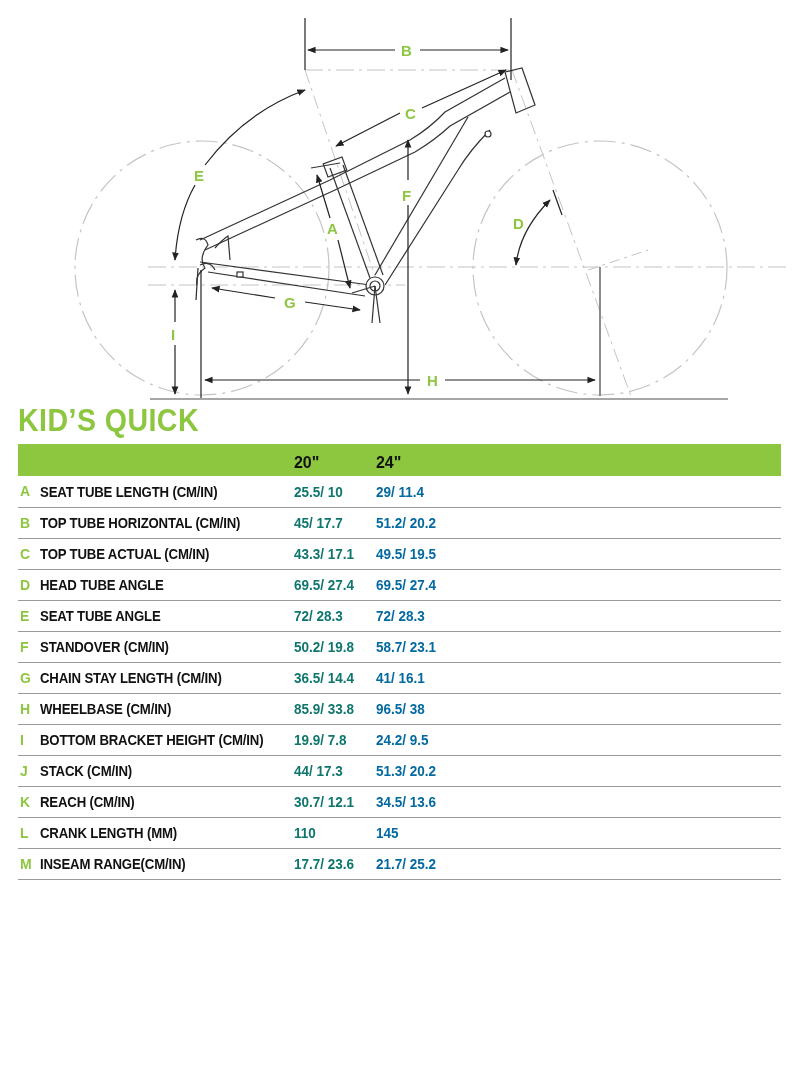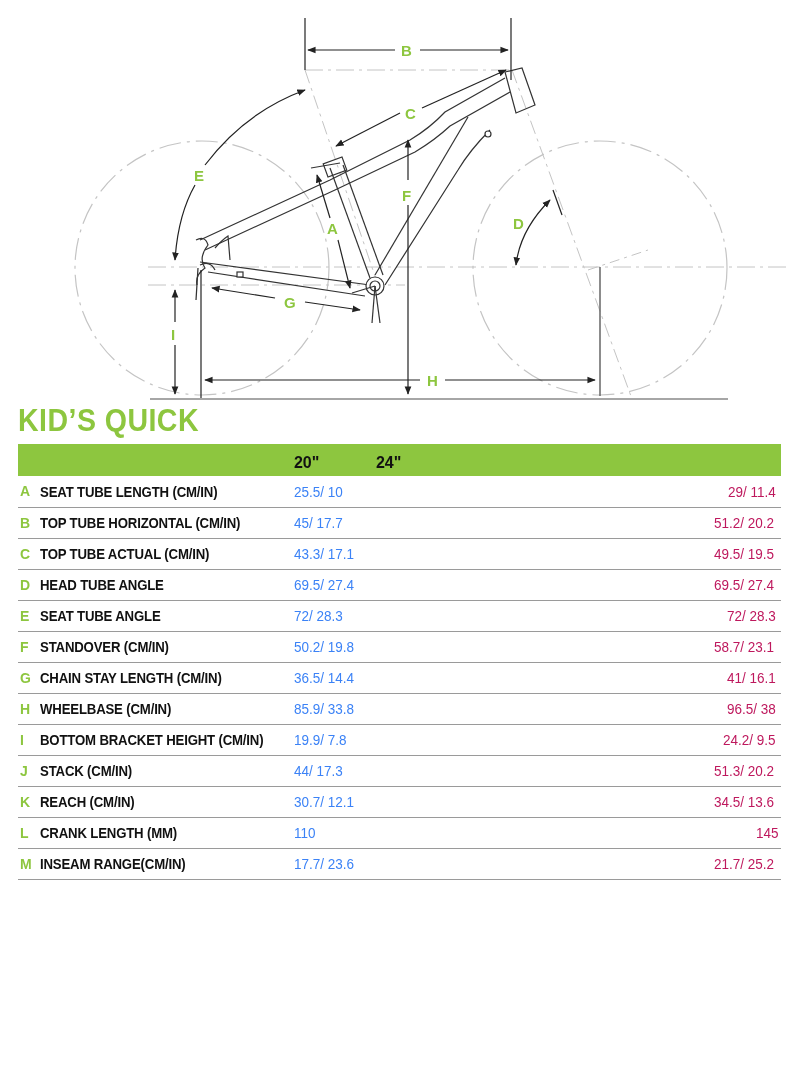--- a/index.html
+++ b/index.html
@@ -17,22 +17,22 @@
     #geo-table { position: absolute; left: 18px; top: 444px; width: 763px; border-collapse: collapse; }
     #geo-table .head-row { background: #8dc63f; height: 32px; }
     #geo-table .head-row th {
       font-weight: bold; font-size: 16px; color: #111; text-align: left;
       padding-top: 6px; vertical-align: middle;
     }
     #geo-table td { height: 31px; border-bottom: 1.5px solid #9a9a9a; vertical-align: middle; font-size: 15px; }
     .col-letter { width: 22px; color: #8dc63f; font-weight: bold; padding-left: 2px; font-size: 14px !important; }
     .col-name { width: 249px; font-weight: bold; color: #111; letter-spacing: -0.2px; margin-left: 33px; }
     .col-name span, .col-name { white-space: nowrap; }
-    .col-v1 { width: 82px; color: #3b82f6; font-weight: normal; }
-    .col-v2 { color: #be185d; font-weight: normal; text-align: right; }
+    .col-v1 { width: 82px; color: #0f766e; font-weight: bold; }
+    .col-v2 { color: #0369a1; font-weight: bold; }
     .name-inner { display: inline-block; transform: scaleX(0.88); transform-origin: left center; }
     .val-inner { display: inline-block; transform: scaleX(0.9); transform-origin: left center; }
   </style>
 </head>
 <body>
 
 <div id="diagram">
   <svg viewBox="0 0 800 405" xmlns="http://www.w3.org/2000/svg">
     <defs>
       <marker id="arr" viewBox="0 0 10 10" refX="9" refY="5" markerWidth="7" markerHeight="7" orient="auto-start-reverse">

